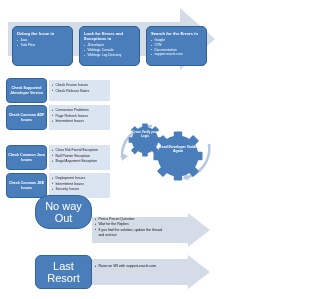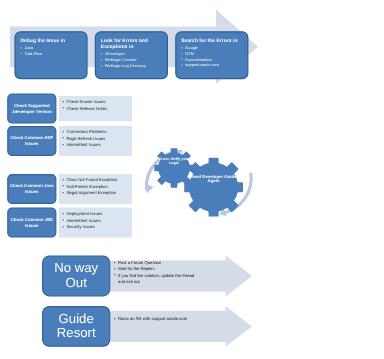--- a/index.html
+++ b/index.html
@@ -88,21 +88,21 @@
   .bottom-arrow svg{display:block;width:100%;height:100%;}
   #bottom-arrow-0{top:213px;}
   #bottom-arrow-1{top:255px;}
 
   .bblock{
     position:absolute;left:35px;width:57px;height:34px;
     background:#4a7ebb;border:0.9px solid #31639f;border-radius:6px;
     color:#fff;display:flex;align-items:center;justify-content:center;
     text-align:center;font-size:11px;line-height:1.12;box-sizing:border-box;
   }
-  #bblock-0{top:213px;}
+  #bblock-0{top:195px;border-radius:14px;}
   #bblock-1{top:255px;}
 
   .bbul{position:absolute;left:95px;width:72px;}
   .bbul ul{list-style:none;margin:0;padding:0;}
   .bbul li{
     font-size:3.5px;line-height:1.5;color:#111;
     position:relative;padding-left:3.4px;
   }
   .bbul li:before{
     content:"▪";position:absolute;left:0;top:-0.3px;font-size:3.2px;
@@ -244,20 +244,20 @@
 
   <div class="bblock" id="bblock-0">No way Out</div>
   <div class="bbul" id="bbul-0">
     <ul>
       <li>Post a Forum Question</li>
       <li>Wait for the Replies</li>
       <li>If you find the solution, update the thread and exit out</li>
     </ul>
   </div>
 
-  <div class="bblock" id="bblock-1">Guide Resort</div>
+  <div class="bblock" id="bblock-1">Last Resort</div>
   <div class="bbul" id="bbul-1">
     <ul>
       <li>Raise an SR with support.oracle.com</li>
     </ul>
   </div>
 
 </div>
 
 </body></html>

